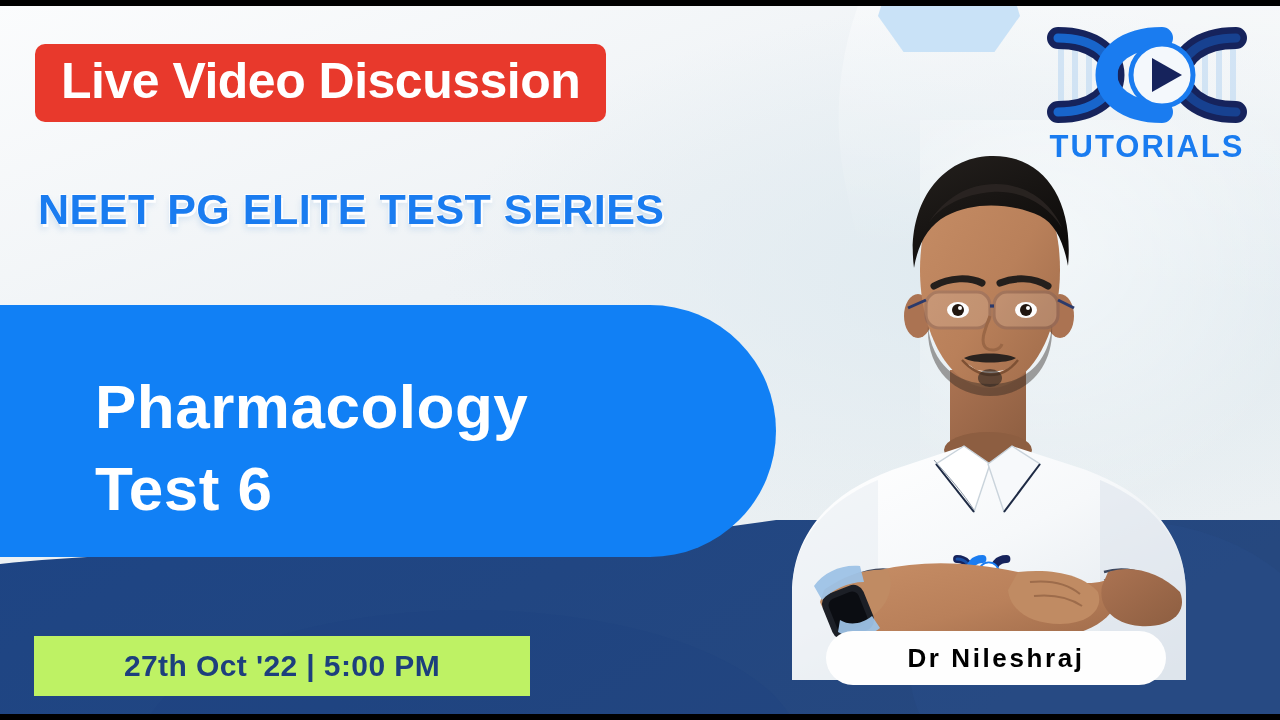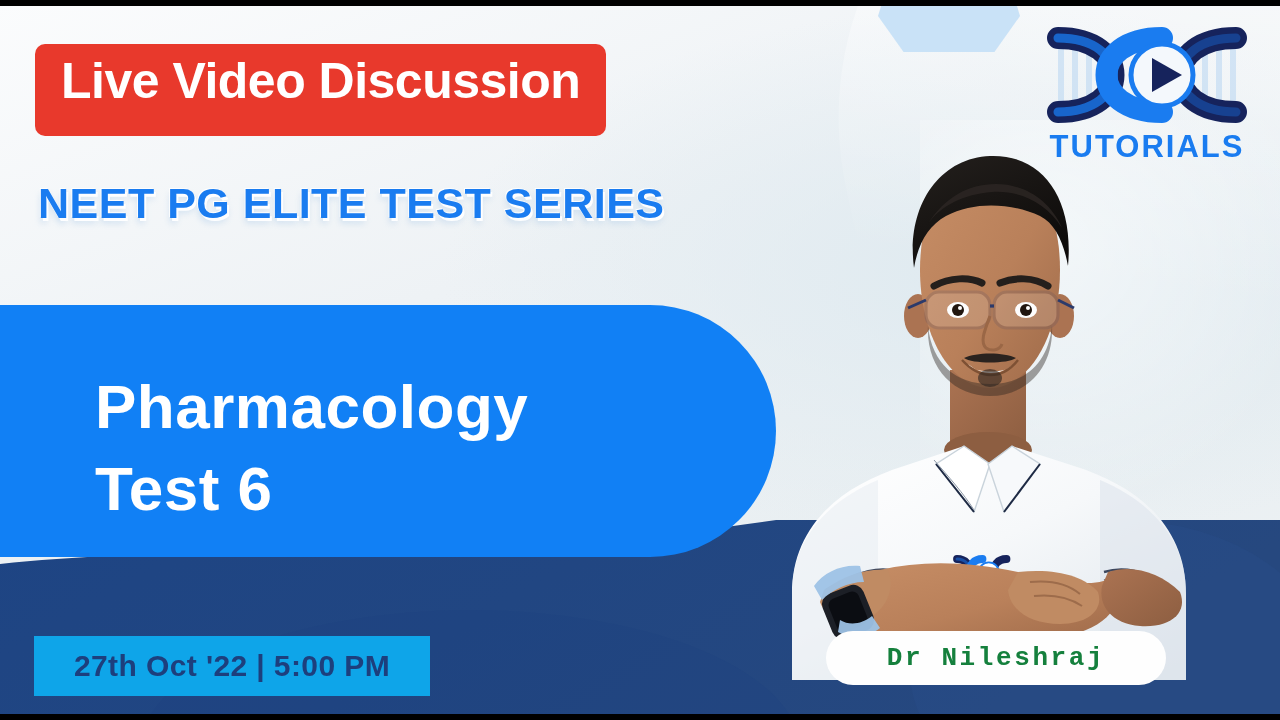--- a/index.html
+++ b/index.html
@@ -83,39 +83,39 @@
     background: #000;
     z-index: 40;
   }
   .bar-top { top: 0; }
   .bar-bottom { bottom: 0; }
 
   
   .live-badge {
     position: absolute;
     left: 35px; top: 44px;
-    padding: 12px 26px 30px 26px;
+    padding: 12px 26px 16px 26px;
     background: #e8392c;
     border-radius: 10px;
     z-index: 20;
   }
   .live-badge span {
     display: block;
     color: #fff;
     font-size: 50px;
     font-weight: bold;
     line-height: 1;
     letter-spacing: -0.5px;
     white-space: nowrap;
   }
 
   
   .series-title {
     position: absolute;
-    left: 38px; top: 182px;
+    left: 38px; top: 188px;
     z-index: 20;
     color: #1a7cf0;
     font-size: 43px;
     font-weight: bold;
     letter-spacing: 0.5px;
     line-height: 1;
     white-space: nowrap;
     text-shadow:
       2px 3px 0 rgba(255,255,255,.95),
       -1px -1px 0 rgba(255,255,255,.9),
@@ -141,22 +141,22 @@
     line-height: 1.32;
     letter-spacing: 0.5px;
     margin-top: 48px;
   }
   .topic-text .l2 { display: block; }
 
   
   .date-badge {
     position: absolute;
     left: 34px; top: 636px;
-    width: 396px; height: 60px;
-    background: #0ea5e9;
+    width: 496px; height: 60px;
+    background: #bef264;
     display: flex;
     align-items: center;
     justify-content: center;
     z-index: 30;
   }
   .date-badge span {
     color: #1d3f7d;
     font-size: 30px;
     font-weight: bold;
     letter-spacing: 0.4px;
@@ -169,26 +169,25 @@
     left: 826px; top: 631px;
     width: 340px; height: 54px;
     background: #fefefe;
     border-radius: 30px;
     display: flex;
     align-items: center;
     justify-content: center;
     z-index: 30;
   }
   .name-pill span {
-    color: #15803d;
+    color: #000000;
     font-size: 26px;
     font-weight: bold;
     letter-spacing: 2.6px;
     white-space: nowrap;
-    font-family: Liberation Mono, monospace;
   }
 
   
   .brand-logo {
     position: absolute;
     right: 22px; top: 22px;
     width: 222px;
     z-index: 25;
     text-align: center;
   }

